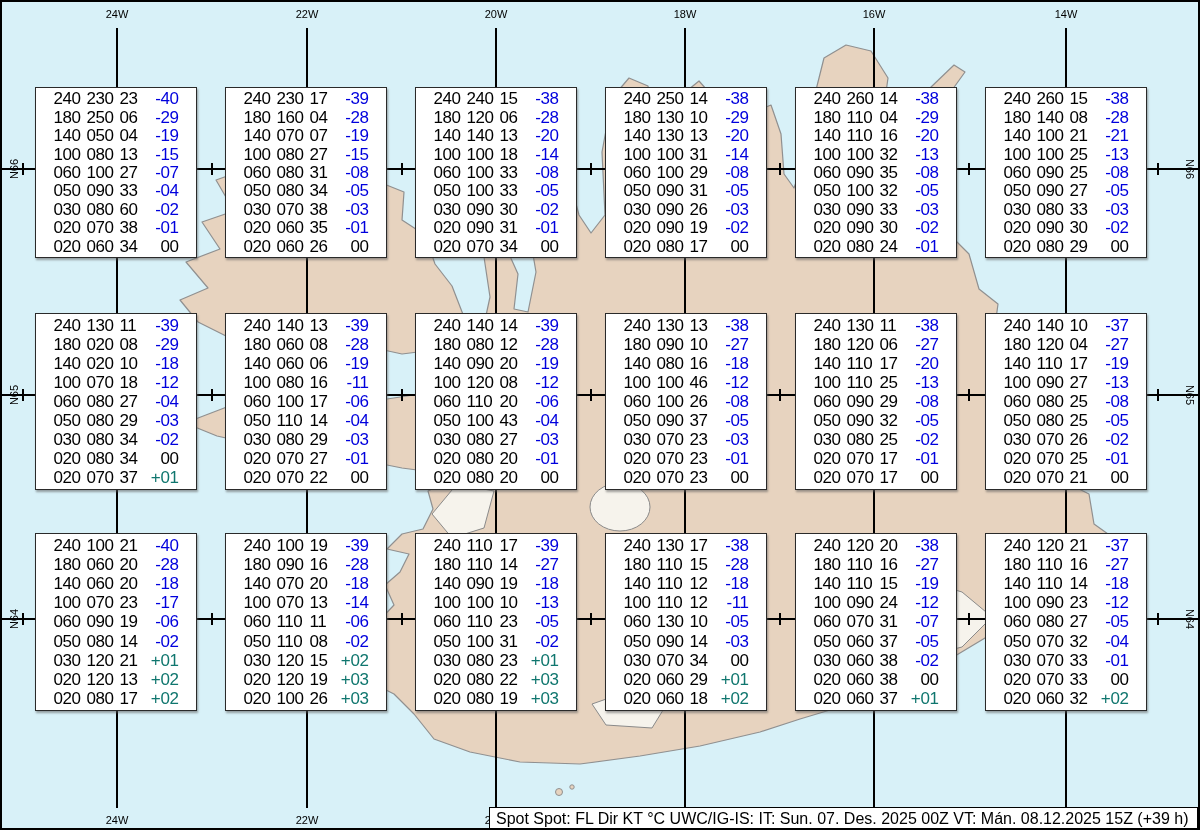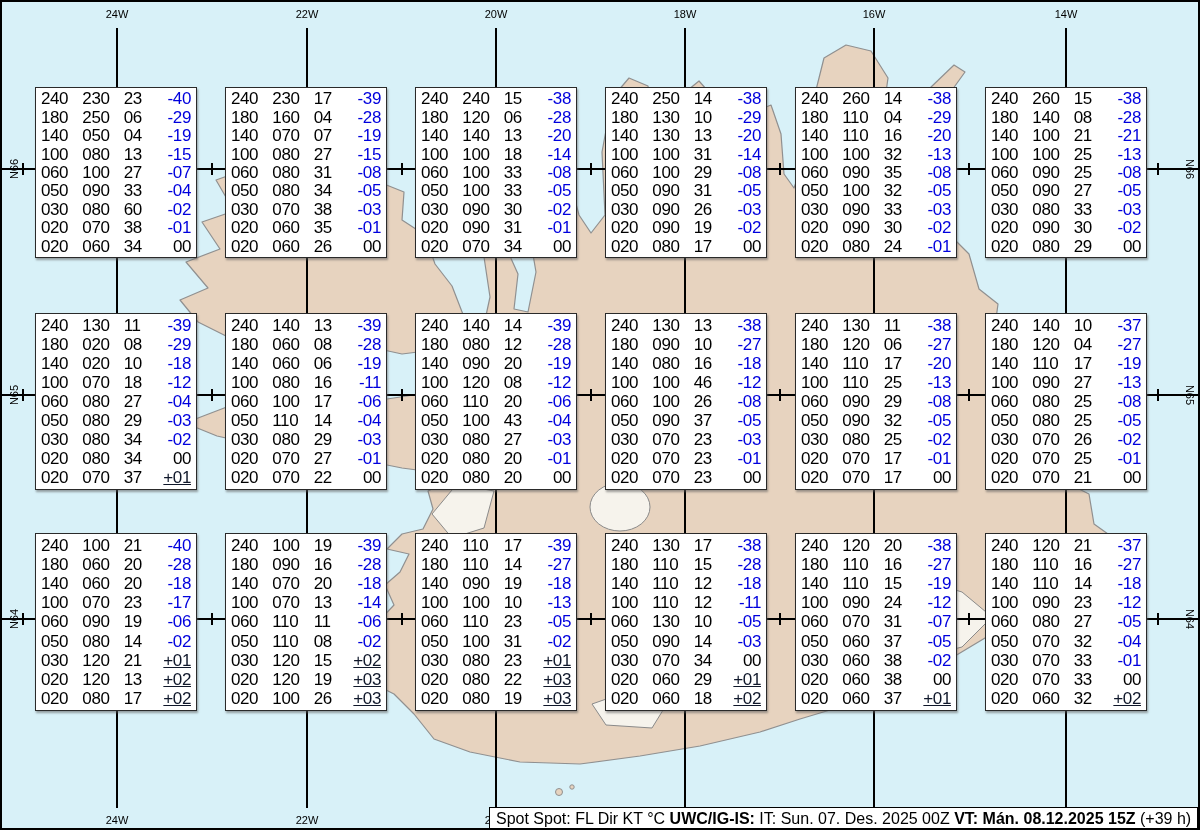--- a/index.html
+++ b/index.html
@@ -13,34 +13,34 @@
   .parallel{position:absolute;left:0;right:0;height:2px;background:#000;z-index:2;}
   .vtick{position:absolute;width:2px;height:12px;background:#000;z-index:2;}
   .lon-label{position:absolute;transform:translateX(-50%);font-size:11px;line-height:12px;z-index:3;}
   .lat-label{position:absolute;font-size:11px;line-height:11px;z-index:3;}
   .lat-left{transform:translate(-50%,-50%) rotate(-90deg);}
   .lat-right{transform:translate(-50%,-50%) rotate(90deg);}
   .spot-box{
     position:absolute;box-sizing:border-box;background:#fff;border:1px solid #2a2a2a;
     box-shadow:1px 2px 2px rgba(90,90,90,.55);
     display:flex;flex-direction:column;justify-content:space-evenly;
-    padding:1px 5px;z-index:5;
+    padding:1px 5px;z-index:5;align-items:center;
   }
   .spot-row{display:flex;justify-content:space-between;font-size:17px;line-height:1;letter-spacing:-0.4px;white-space:nowrap;}
   .c1,.c2{width:33px;text-align:left;}
   .c3{width:23px;text-align:left;}
   .c4{width:36px;text-align:right;}
   .t-neg{color:#0000dd;}
-  .t-pos{color:#0f172a;text-decoration:underline;}
+  .t-pos{color:#0f766e;}
   #info-bar{
     position:absolute;left:487px;top:805px;width:709px;height:23px;box-sizing:border-box;
     background:#fff;border:1px solid #000;padding:1px 6px 0 6px;
     font-size:16px;line-height:20px;white-space:nowrap;z-index:10;overflow:hidden;
   }
-  #info-bar b{font-weight:bold;margin-top:25px;}
+  #info-bar b{font-weight:normal;margin-top:25px;}
 </style>
 </head>
 <body>
 
 <div id="stage">
 
   <svg id="basemap" width="1200" height="830" viewBox="0 0 1200 830">
     <path fill="#e7d3bf" stroke="#909090" stroke-width="1.2" stroke-linejoin="round" d="M183,421 L230,403 L300,397 L365,400 L425,391 L458,370
          L448,346 L400,352 L345,340 L285,346 L232,338 L196,320
          L178,298 L206,286 L184,260 L218,247 L200,220 L232,209 L214,178 L248,166

